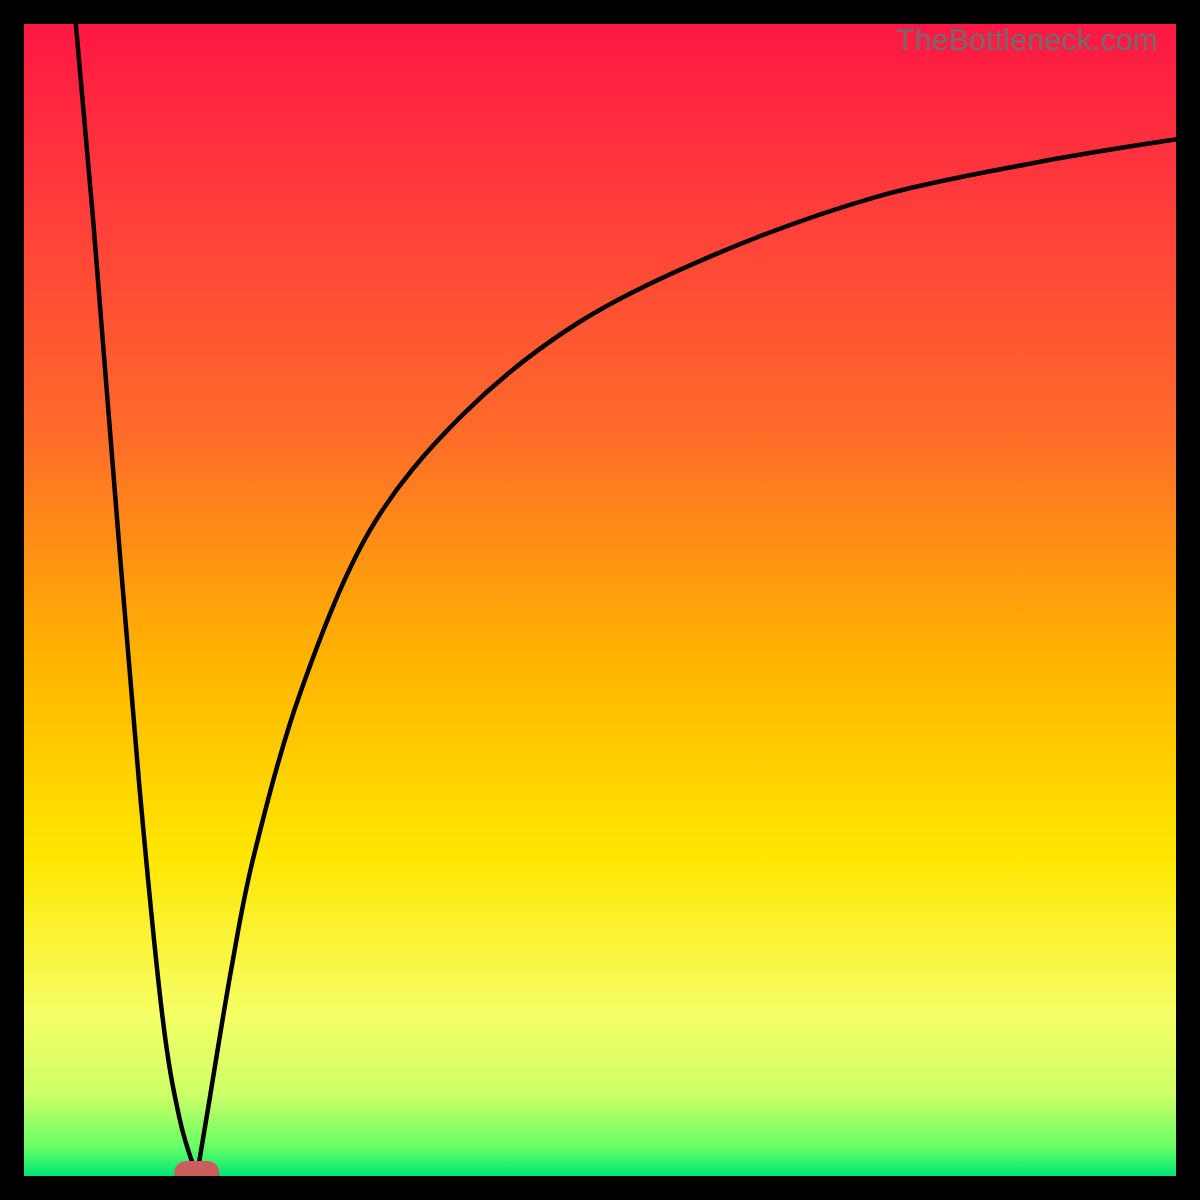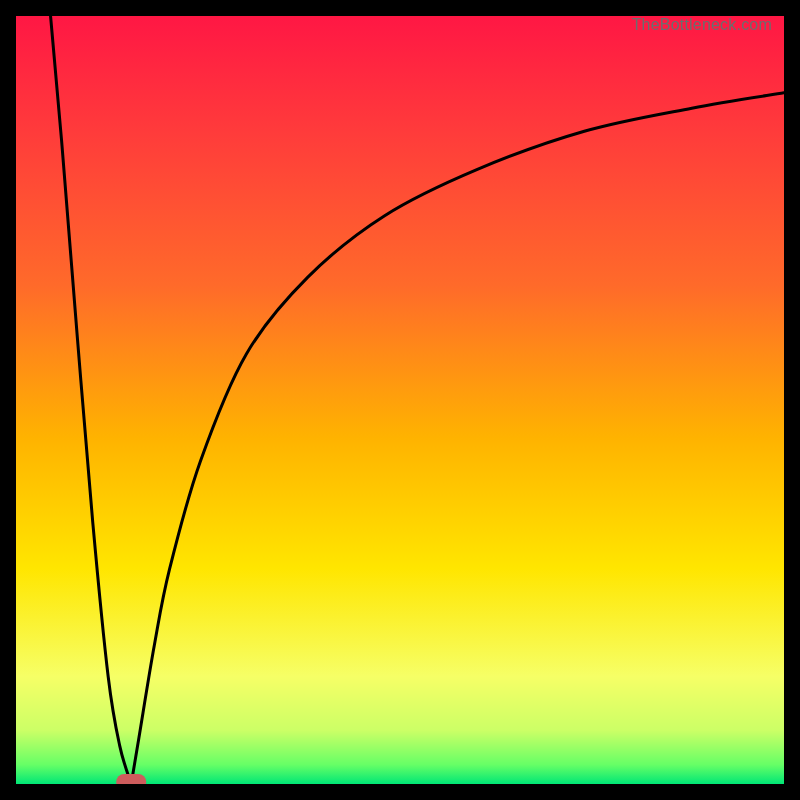--- a/index.html
+++ b/index.html
@@ -24,21 +24,21 @@
     top: 0;
     width: 768px;
     height: 768px;
   }
   .watermark {
     position: absolute;
     top: 0px;
     right: 12px;
     color: #6d6d6d;
     font-family: Arial, Helvetica, sans-serif;
-    font-size: 16px;
+    font-size: 20px;
     font-weight: 400;
     letter-spacing: 0.2px;
     user-select: none;
   }
   svg { display: block; }
 </style>
 </head>
 <body>
 
 <div class="frame">

